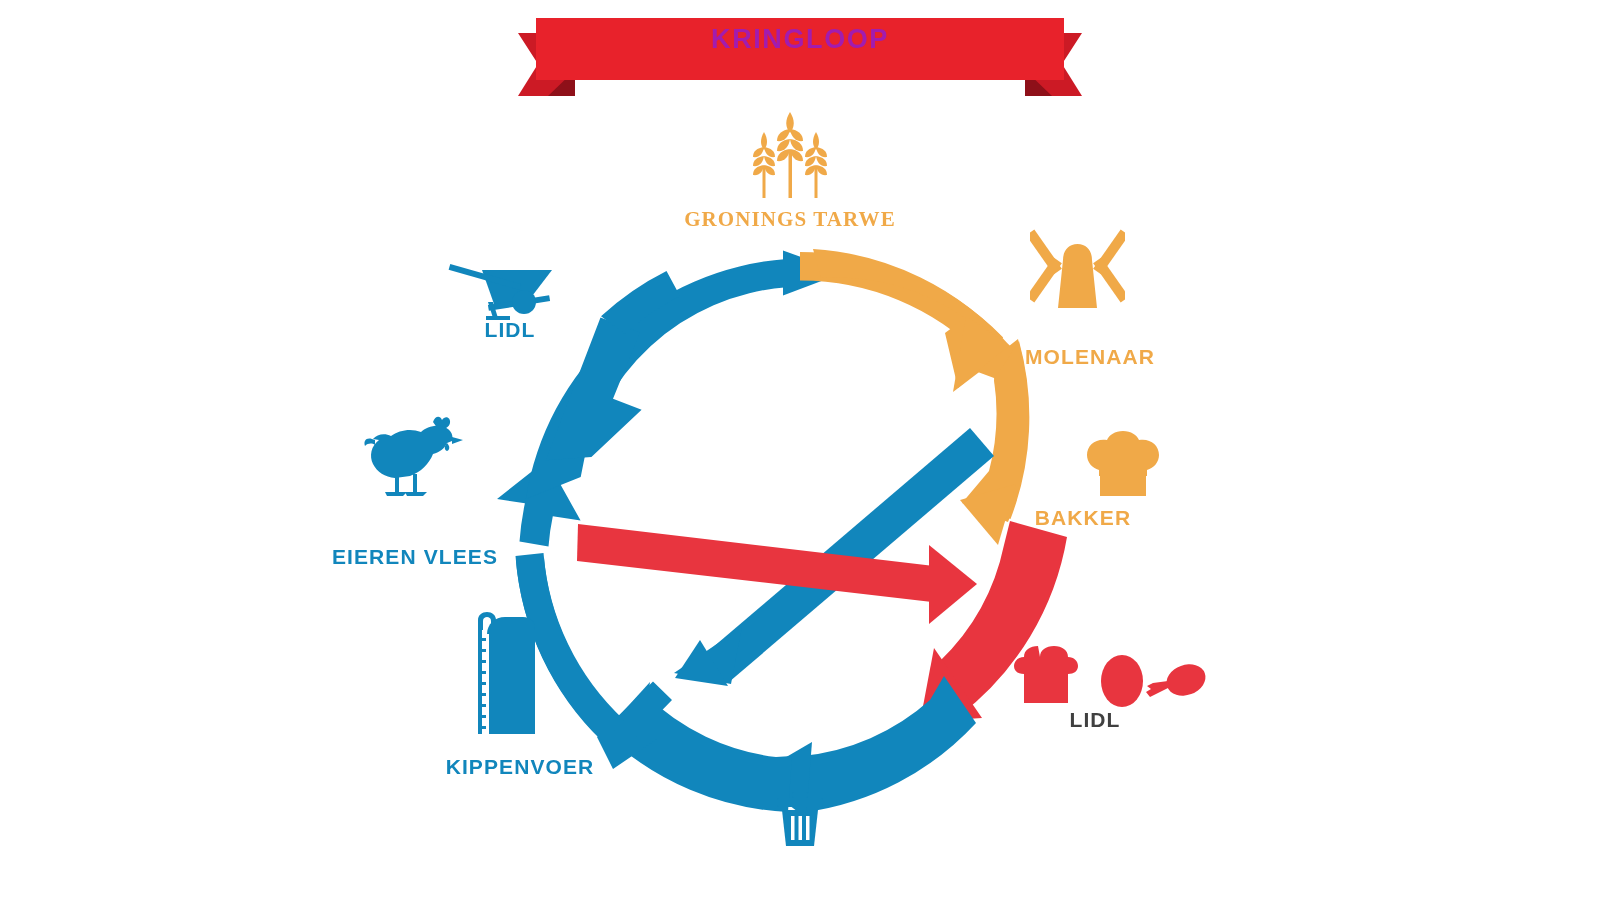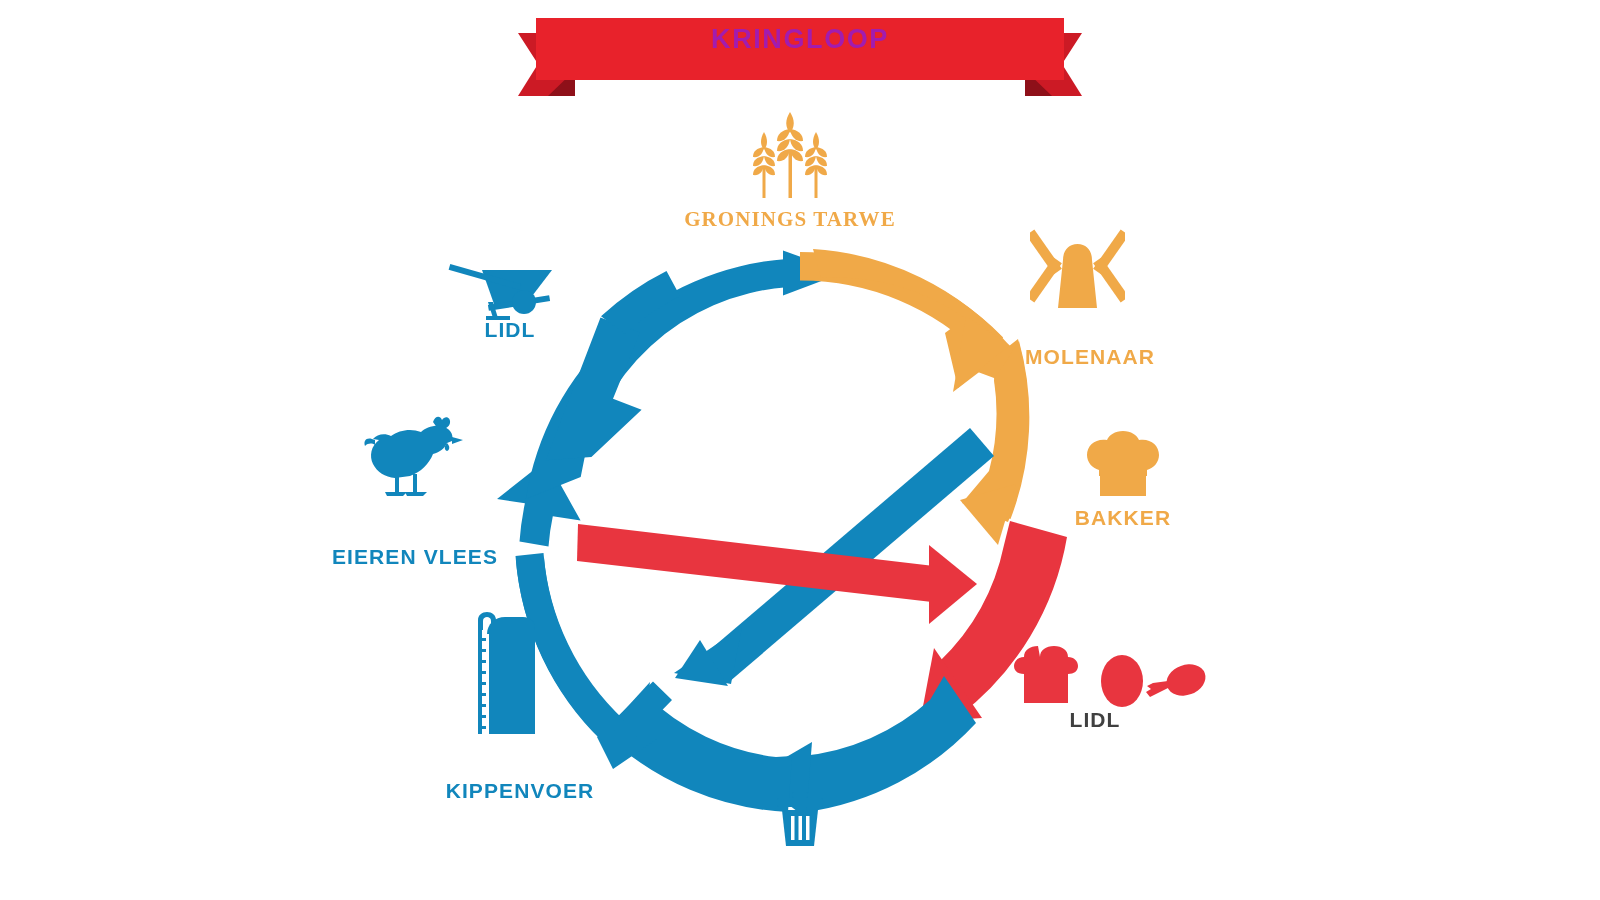--- a/index.html
+++ b/index.html
@@ -220,21 +220,21 @@
   <div class="node-label lbl-orange" style="left:970px;top:320px;width:240px;margin-top:25px;">MOLENAAR</div>
 
   <div class="icon-box" style="left:1078px;top:428px;width:90px;height:72px;">
     <svg width="90" height="72" viewBox="0 0 90 72">
       <g fill="#F0A948">
         <path d="M45 3 C37 3 31 7 29 12 C18 10 9 17 9 27 C9 34 14 40 21 42 L21 48 L69 48 L69 42 C76 40 81 34 81 27 C81 17 72 10 61 12 C59 7 53 3 45 3Z"></path>
         <rect x="22" y="46" width="46" height="22"></rect>
       </g>
     </svg>
   </div>
-  <div class="node-label lbl-orange" style="left:1003px;top:506px;width:240px;">BAKKER</div>
+  <div class="node-label lbl-orange" style="left:963px;top:506px;width:240px;">BAKKER</div>
 
   <div class="icon-box" style="left:1010px;top:645px;width:200px;height:65px;">
     <svg width="200" height="65" viewBox="0 0 200 65">
       <g fill="#E8353F">
 
         <path d="M30 12 C30 5 36 1 44 1 C52 1 58 5 58 12 C64 12 68 16 68 21 C68 26 64 29 58 29 L58 58 L14 58 L14 29 C8 29 4 26 4 21 C4 16 8 12 14 12 C14 5 20 1 28 1 Z"></path>
         <rect x="14" y="26" width="44" height="32" rx="3"></rect>
 
         <ellipse cx="112" cy="36" rx="21" ry="26"></ellipse>
 
@@ -277,21 +277,21 @@
           <rect x="17" y="70" width="7" height="3"></rect>
           <rect x="17" y="81" width="7" height="3"></rect>
           <rect x="17" y="92" width="7" height="3"></rect>
           <rect x="17" y="103" width="7" height="3"></rect>
           <rect x="17" y="114" width="7" height="3"></rect>
         </g>
         <rect x="21" y="22" width="3" height="100" fill="#ffffff"></rect>
       </g>
     </svg>
   </div>
-  <div class="node-label lbl-blue" style="left:395px;top:755px;width:250px;margin-top:24px;">KIPPENVOER</div>
+  <div class="node-label lbl-blue" style="left:395px;top:755px;width:250px;">KIPPENVOER</div>
 
   <div class="icon-box" style="left:355px;top:412px;width:110px;height:90px;">
     <svg width="110" height="90" viewBox="0 0 110 90">
       <g fill="#1186BC">
 
         <path d="M78 10 C80 4 85 3 87 8 C90 3 96 5 95 11 C94 16 88 18 83 17 Z"></path>
 
         <path d="M86 14 C95 16 99 22 97 29 L92 31 C90 36 85 40 78 42
                  C74 52 66 60 55 64 L40 66 C30 65 22 60 18 52
                  C14 44 16 34 24 28 L18 27 C22 22 30 21 36 24

